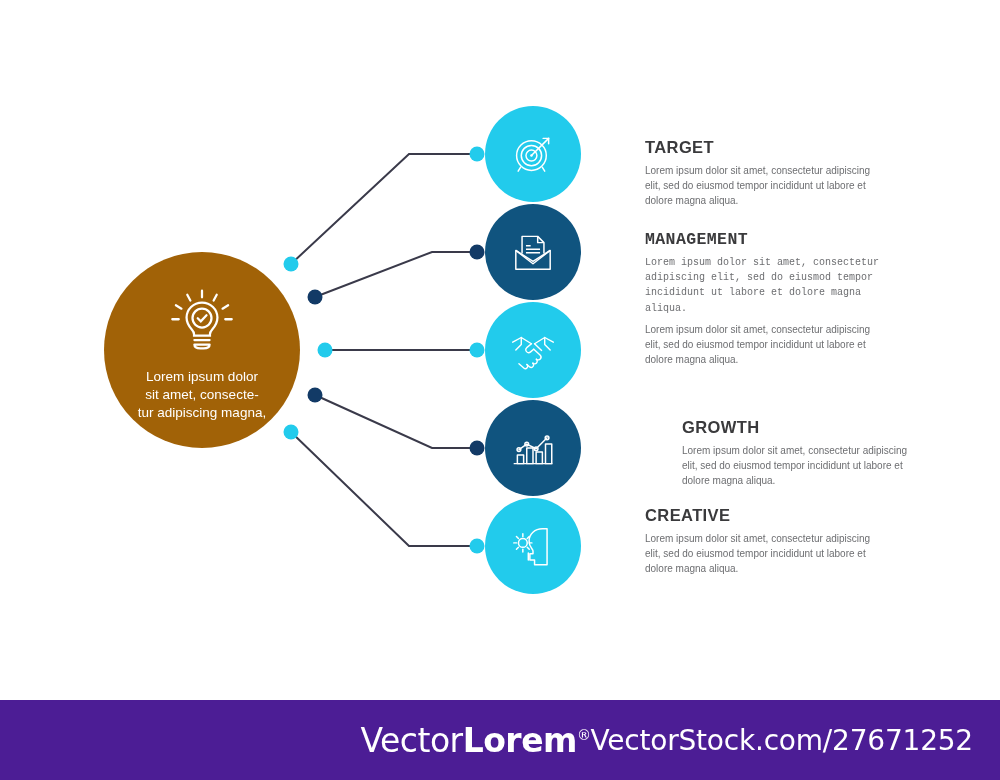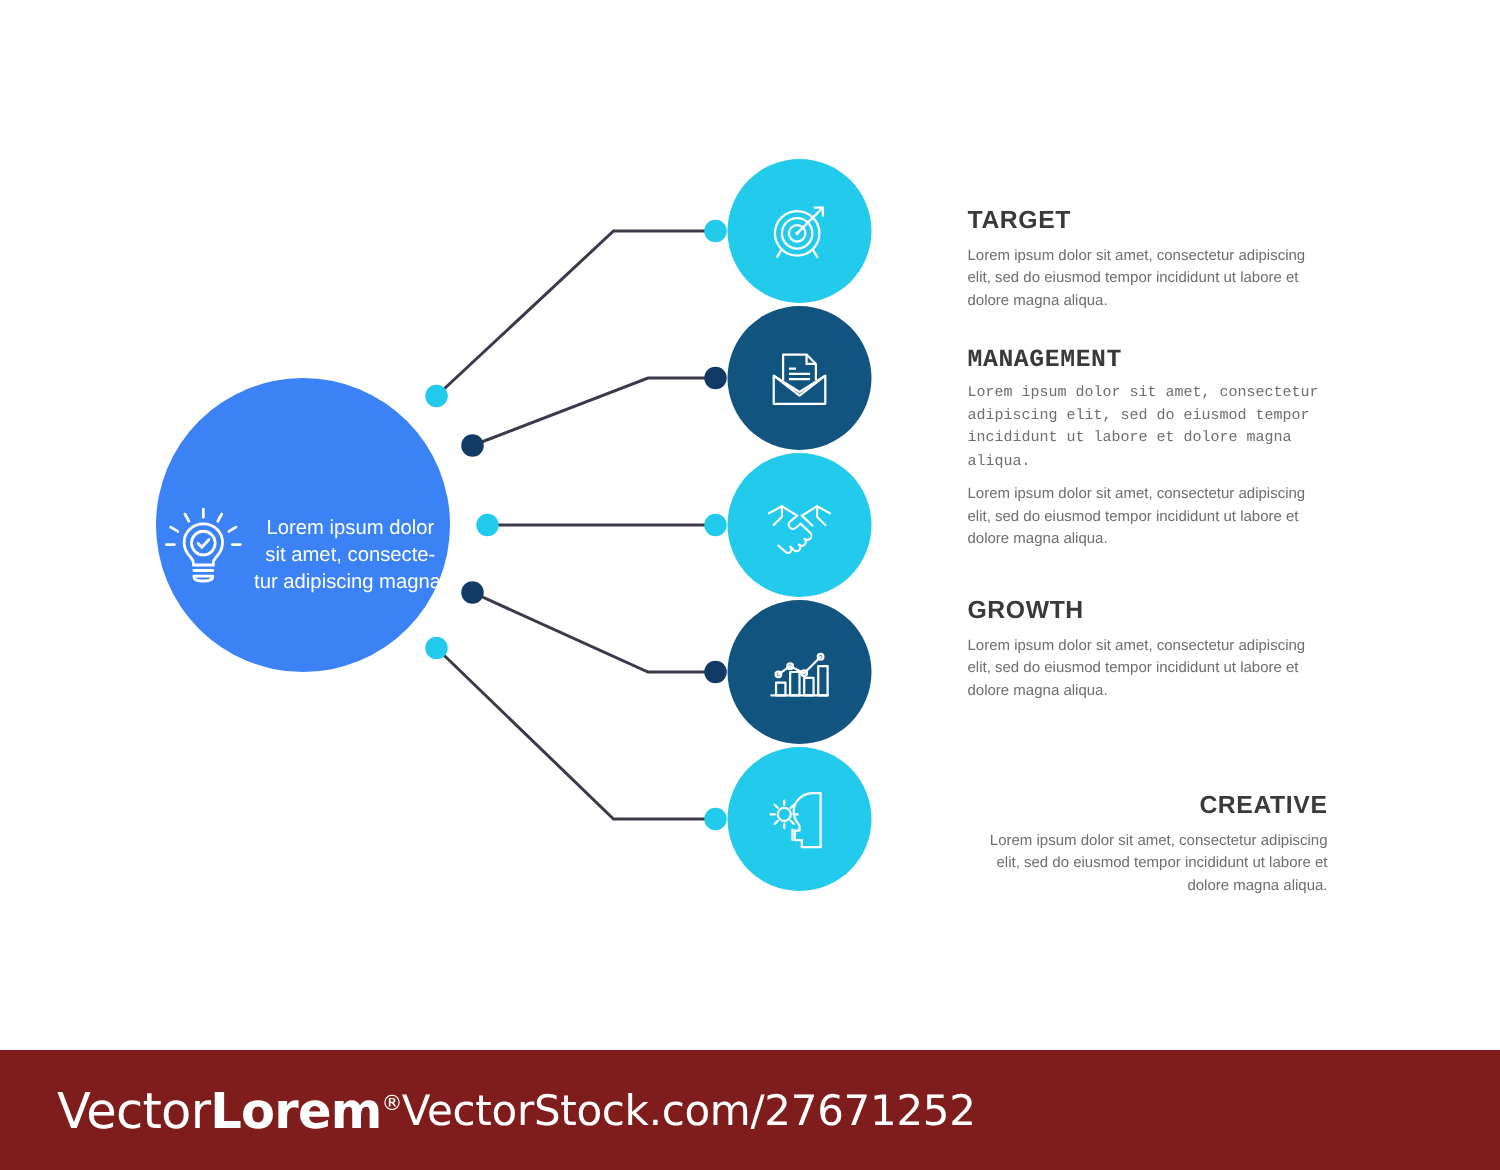--- a/index.html
+++ b/index.html
@@ -29,23 +29,23 @@
     width:1000px; height:700px;
     pointer-events:none;
   }
 
   
   .hub {
     position:absolute;
     left:104px; top:252px;
     width:196px; height:196px;
     border-radius:50%;
-    background:#3b82f6;
-    display:flex;
-    flex-direction:row;
+    background:#a16207;
+    display:flex;
+    flex-direction:column;
     align-items:center;
     justify-content:flex-start;
     padding-top:34px;
   }
   .hub-icon { width:76px; height:76px; }
   .hub-text {
     margin-top:6px;
     width:160px;
     text-align:center;
     color:#ffffff;
@@ -81,25 +81,25 @@
     font-size:10px;
     line-height:15.2px;
     color:#6d6e71;
   }
 
   
   #footer {
     position:absolute;
     left:0; top:700px;
     width:1000px; height:80px;
-    background:#7f1d1d;
+    background:#4c1d95;
     display:flex;
     align-items:center;
-    justify-content:flex-start;
-    padding:0 38px;
+    justify-content:flex-end;
+    padding:0 27px;
   }
   .vs-logo {
     color:#ffffff;
     font-size:33px;
     letter-spacing:-0.5px;
     font-family:"DejaVu Sans", sans-serif;
     display:flex;
     align-items:baseline;
   }
   .vs-logo .light { font-weight:400; }
@@ -234,26 +234,26 @@
 
     <div class="node-text" style="top:230px;font-family:Liberation Mono, monospace;">
       <div class="node-title">MANAGEMENT</div>
       <div class="node-desc">Lorem ipsum dolor sit amet, consectetur adipiscing elit, sed do eiusmod tempor incididunt ut labore et dolore magna aliqua.</div>
     </div>
 
     <div class="node-text" style="top:322px;">
       <div class="node-desc">Lorem ipsum dolor sit amet, consectetur adipiscing elit, sed do eiusmod tempor incididunt ut labore et dolore magna aliqua.</div>
     </div>
 
-    <div class="node-text" style="top:398px;">
+    <div class="node-text" style="top:418px;margin-left:37px;">
       <div class="node-title">GROWTH</div>
       <div class="node-desc">Lorem ipsum dolor sit amet, consectetur adipiscing elit, sed do eiusmod tempor incididunt ut labore et dolore magna aliqua.</div>
     </div>
 
-    <div class="node-text" style="top:528px;text-align:right;">
+    <div class="node-text" style="top:506px;">
       <div class="node-title">CREATIVE</div>
       <div class="node-desc">Lorem ipsum dolor sit amet, consectetur adipiscing elit, sed do eiusmod tempor incididunt ut labore et dolore magna aliqua.</div>
     </div>
 
   </div>
 
   <div id="footer">
     <div class="vs-logo">
       <span class="light">Vector</span>
         <span class="bold">Lorem</span>

